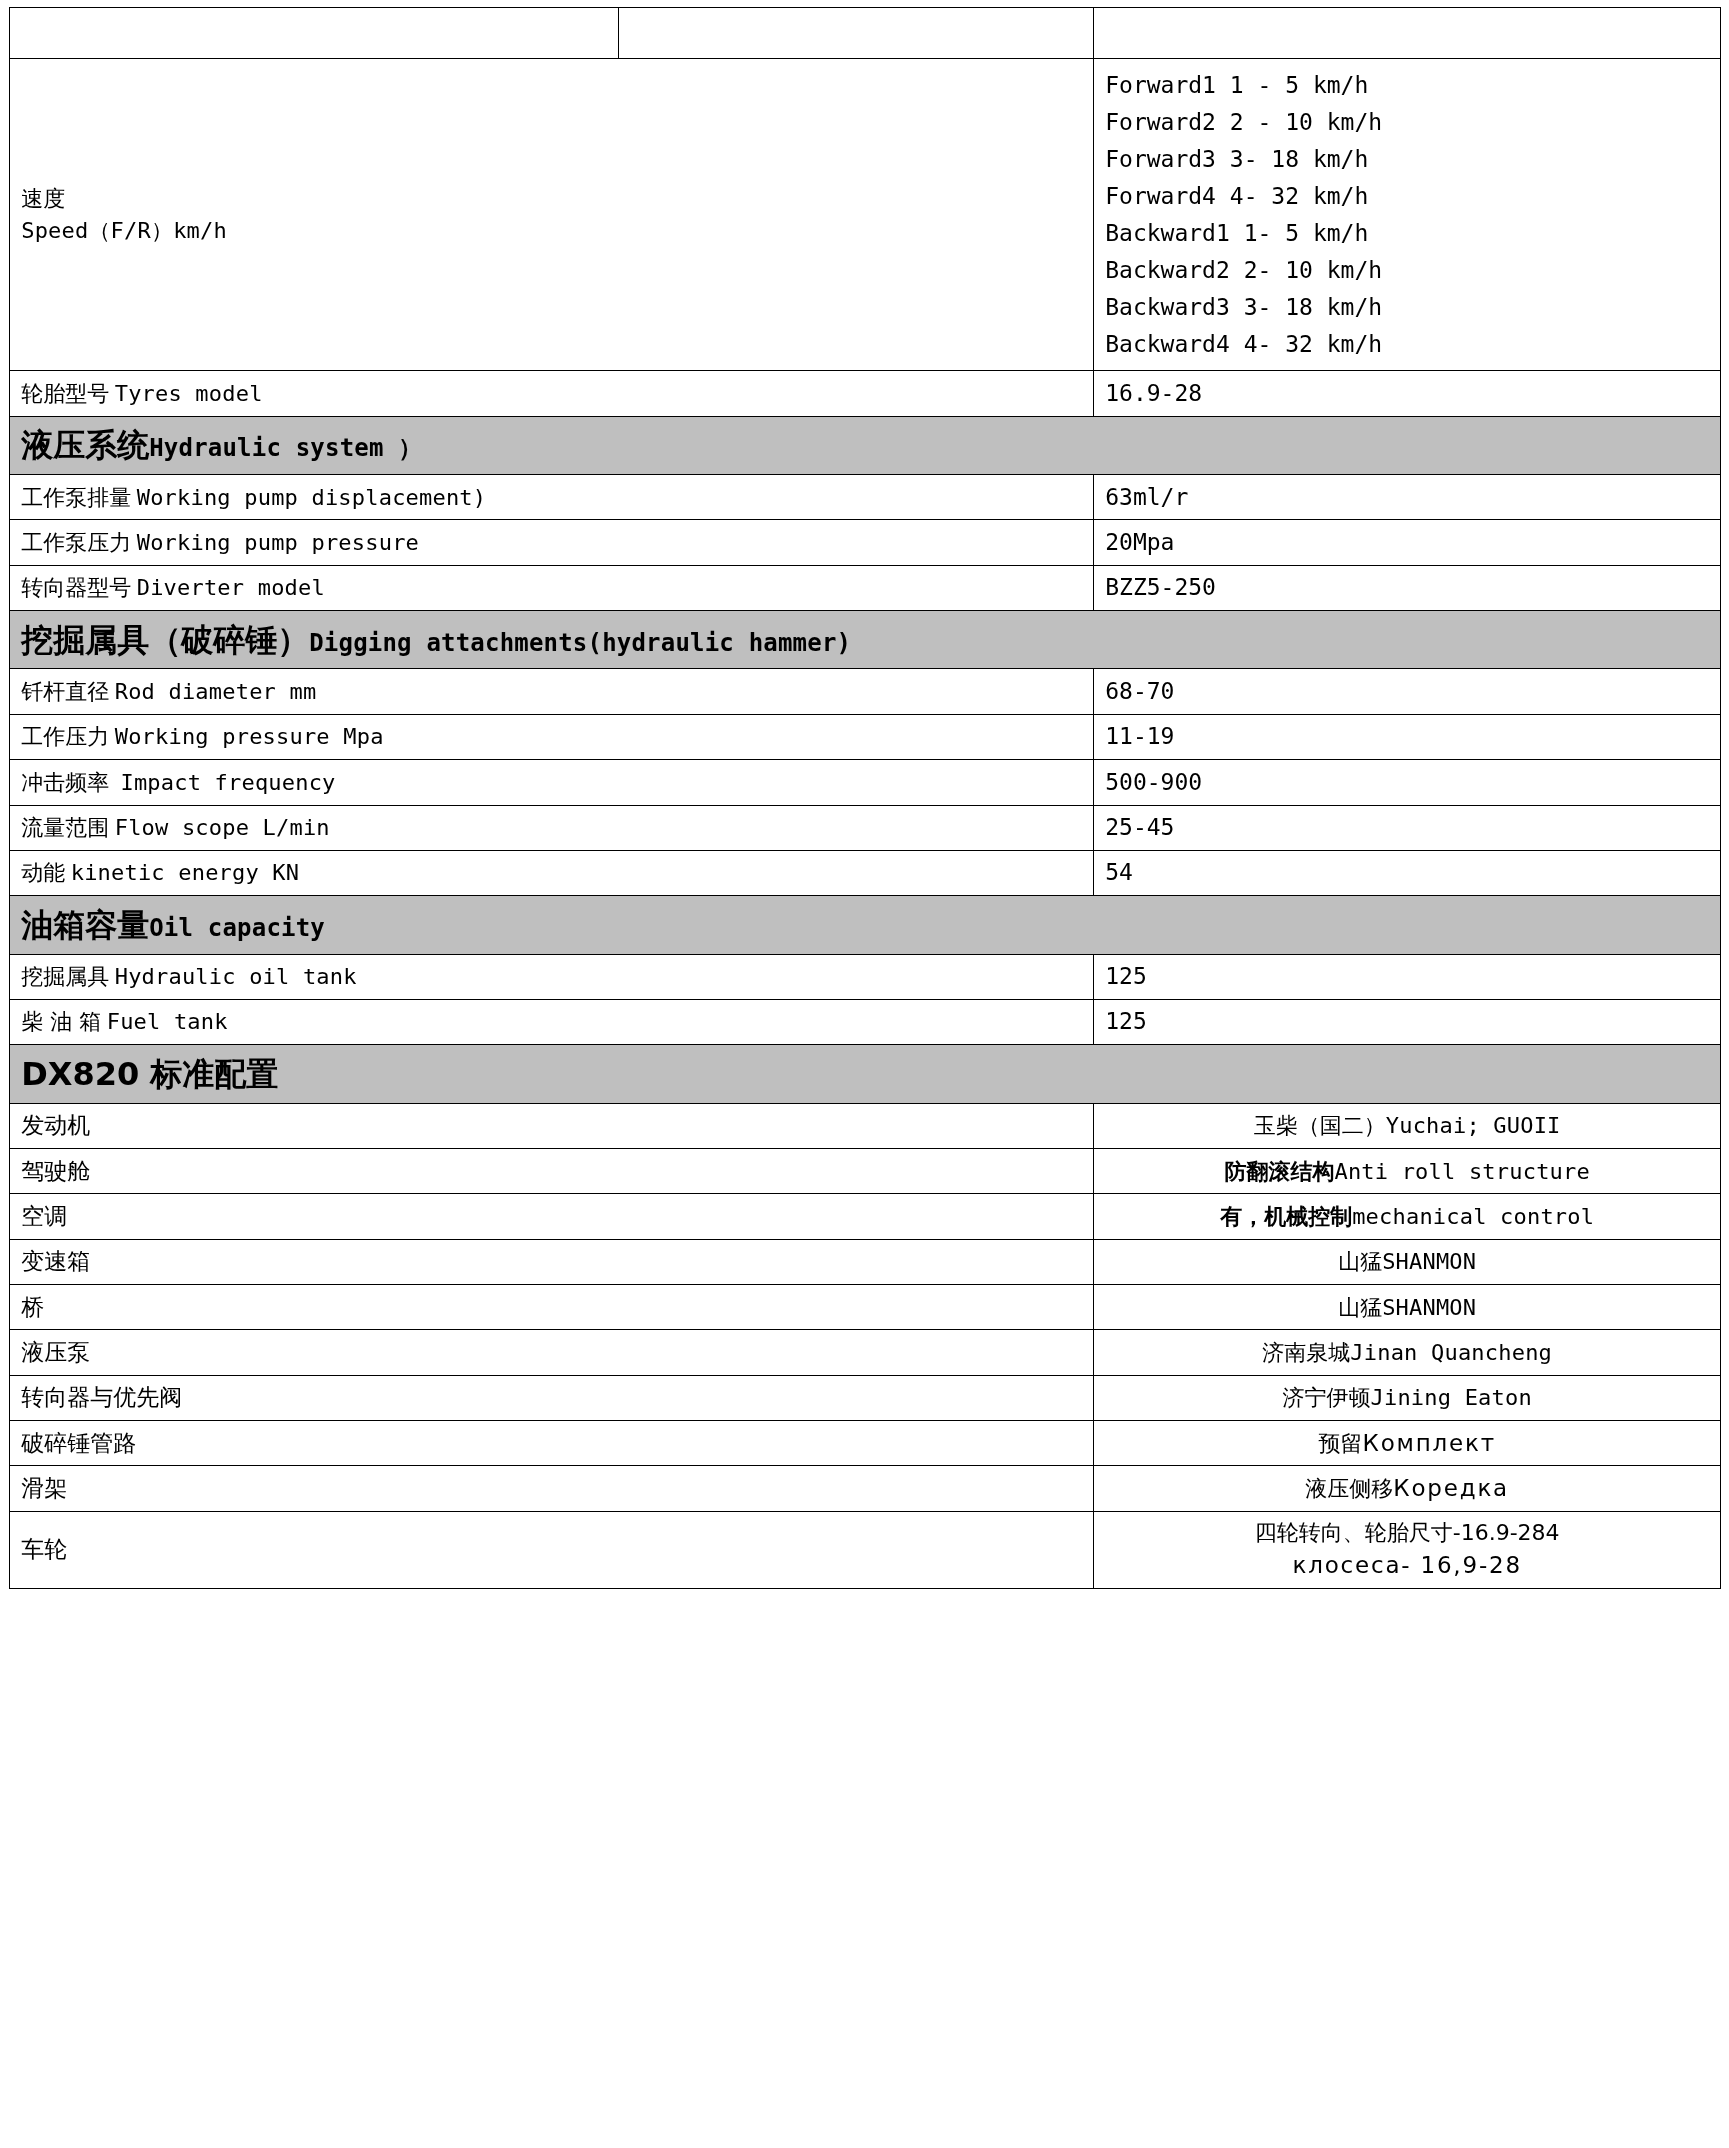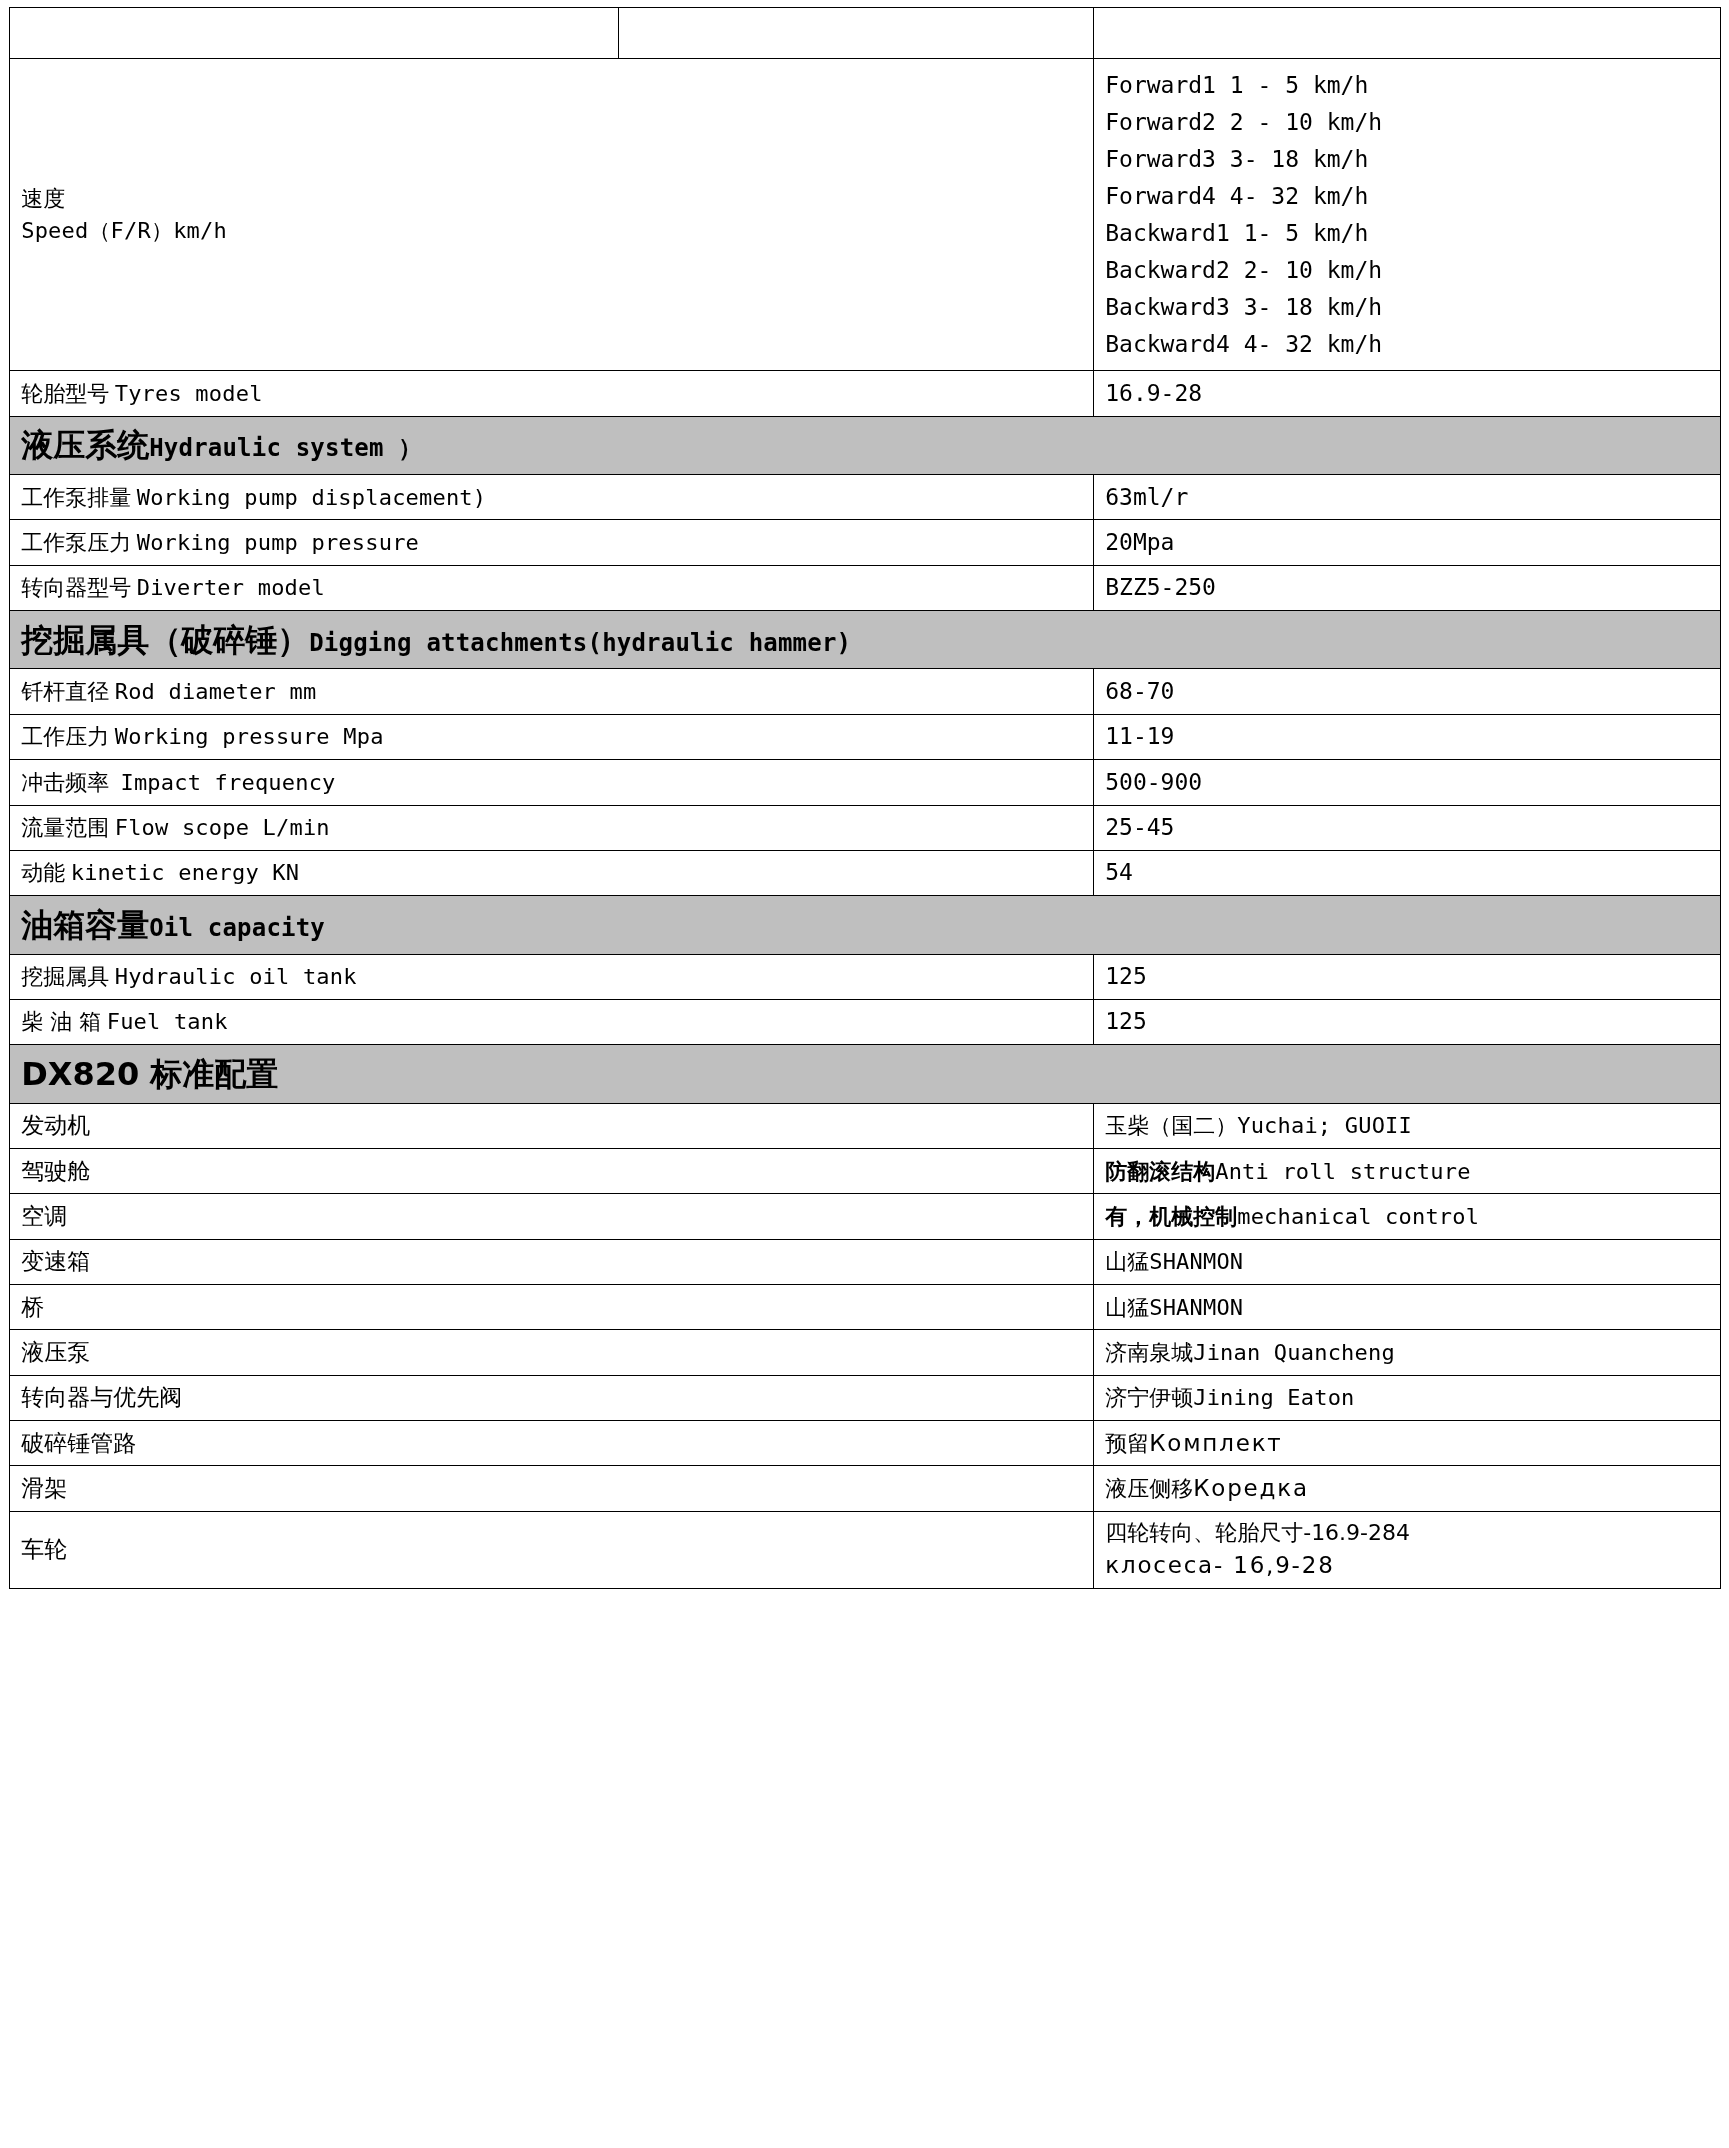--- a/index.html
+++ b/index.html
@@ -66,21 +66,21 @@
   }
   .section-row .cn { font-weight: bold; font-size: 32px; }
   .section-row .en { font-weight: bold; font-size: 24px; }
 
   .empty-row td { height: 39px; padding: 0; }
   .speed-cell { padding-top: 11px; padding-bottom: 11px; }
   .speed-cell .line { margin: 3.7px 0; }
   .mixed .cn { margin-right: 5.5px; }
   .bold-cn { font-weight: bold; }
   .cfg-label { font-family: "DejaVu Sans", sans-serif; font-size: 22px; }
-  .cfg-val { font-family: "DejaVu Sans", sans-serif; font-size: 22px; }
+  .cfg-val { font-family: "DejaVu Sans", sans-serif; font-size: 22px; text-align: center; }
   .cfg-val .en { font-family: "DejaVu Sans Mono", monospace; }
   .ru { font-family: "DejaVu Sans", sans-serif; letter-spacing: 1.8px; }
   .two-line { line-height: 1.4; }
 </style>
 </head>
 <body>
 
 <div class="page">
   <table class="spec">
     <colgroup>

